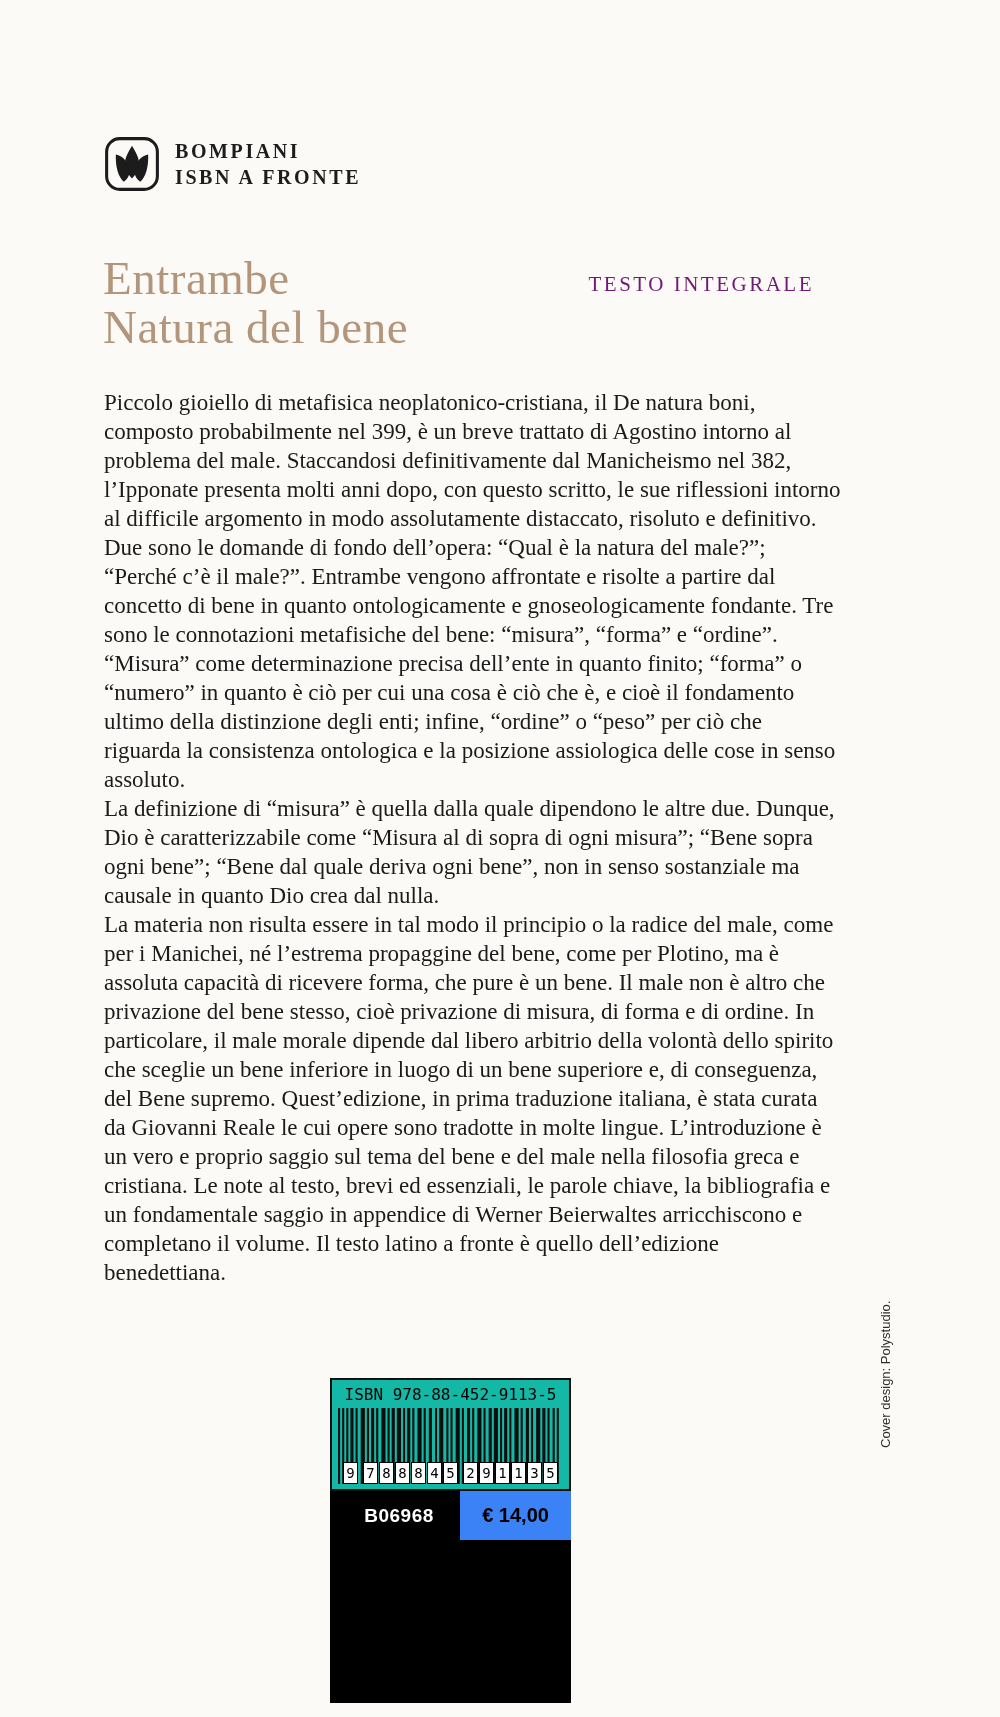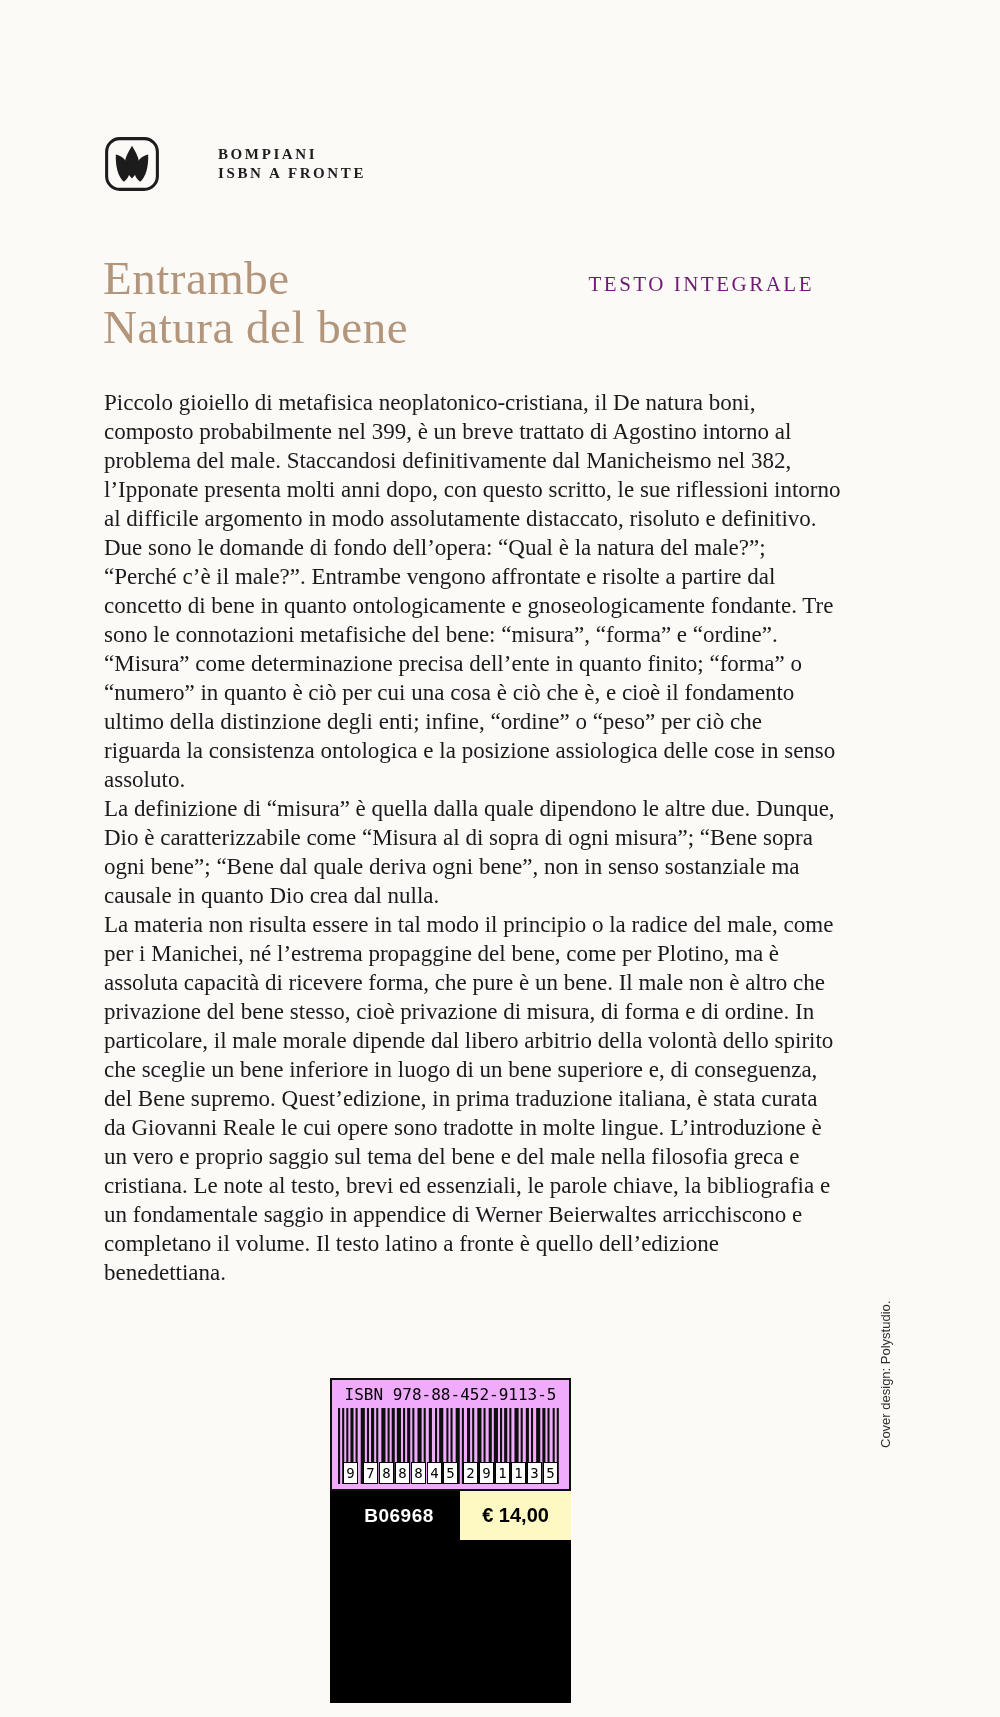--- a/index.html
+++ b/index.html
@@ -13,22 +13,22 @@
   .page {
     position: absolute; inset: 0;
     background: var(--bg-color, #fbfaf6);
   }
 
   
   .logo { position: absolute; left: 104px; top: 136px; display: flex; align-items: center; gap: 15px; }
   .logo-icon svg { width: 56px; height: 56px; display: block; }
   .logo-text {
     font-family: "Liberation Serif", serif;
-    font-size: 15px; letter-spacing: 2.6px; font-weight: 600;
-    color: #1d1d1d; line-height: 1.3; margin-left: 43px;
+    font-size: 20px; letter-spacing: 2.6px; font-weight: 600;
+    color: #1d1d1d; line-height: 1.3;
   }
 
   
   .header { position: absolute; left: 103px; top: 254px; }
   .author, .title {
     font-size: 47px; line-height: 1.05; font-weight: 400;
     color: var(--title-color, #b2957a);
     letter-spacing: 0.5px;
   }
   .edition {
@@ -41,21 +41,21 @@
     position: absolute; left: 104px; top: 388px; width: 740px;
     font-size: 23px; line-height: 29px;
     color: var(--text-color, #1b1b1b);
     text-align: left;
   }
   .blurb p { margin: 0; }
   .blurb .it { }
 
   
   .barcode-block { position: absolute; left: 330px; top: 1378px; width: 241px; }
-  .isbn-panel { background: #f0abfc; border: 2px solid #0e0e0e; padding: 3px 5px 0 5px; }
+  .isbn-panel { background: #14b8a6; border: 2px solid #0e0e0e; padding: 3px 5px 0 5px; }
   .isbn-label {
     font-family: "DejaVu Sans Mono", monospace;
     font-size: 16px; color: #000; text-align: center;
     padding: 2px 0 4px 0; white-space: nowrap;
   }
   .bars { display: block; width: 100%; height: 76px; }
   .digits-row {
     position: relative; display: flex; justify-content: center;
     gap: 1px; margin-top: -22px; padding-bottom: 5px;
   }
@@ -65,21 +65,21 @@
     display: flex; align-items: center; justify-content: center;
   }
   .digit-box:nth-child(1), .digit-box:nth-child(7) { margin-right: 4px; }
   .price-row { display: flex; height: 49px; background: #000; }
   .code-box {
     flex: 1.1; background: #000; color: #fff;
     font-family: "Liberation Sans", sans-serif; font-weight: bold; font-size: 19px;
     display: flex; align-items: center; justify-content: center; letter-spacing: 0.5px; padding-left: 8px;
   }
   .price-box {
-    flex: 1; background: #fef9c3; color: #000;
+    flex: 1; background: #3b82f6; color: #000;
     font-family: "Liberation Sans", sans-serif; font-weight: bold; font-size: 20px;
     display: flex; align-items: center; justify-content: center;
   }
   .black-tail { background: #000; height: 163px; }
 
   
   .credit {
     position: absolute; left: 878px; top: 1283px; height: 165px;
     writing-mode: vertical-rl; transform: rotate(180deg);
     font-family: "Liberation Sans", sans-serif; font-size: 13px; color: #2e2e2e;

